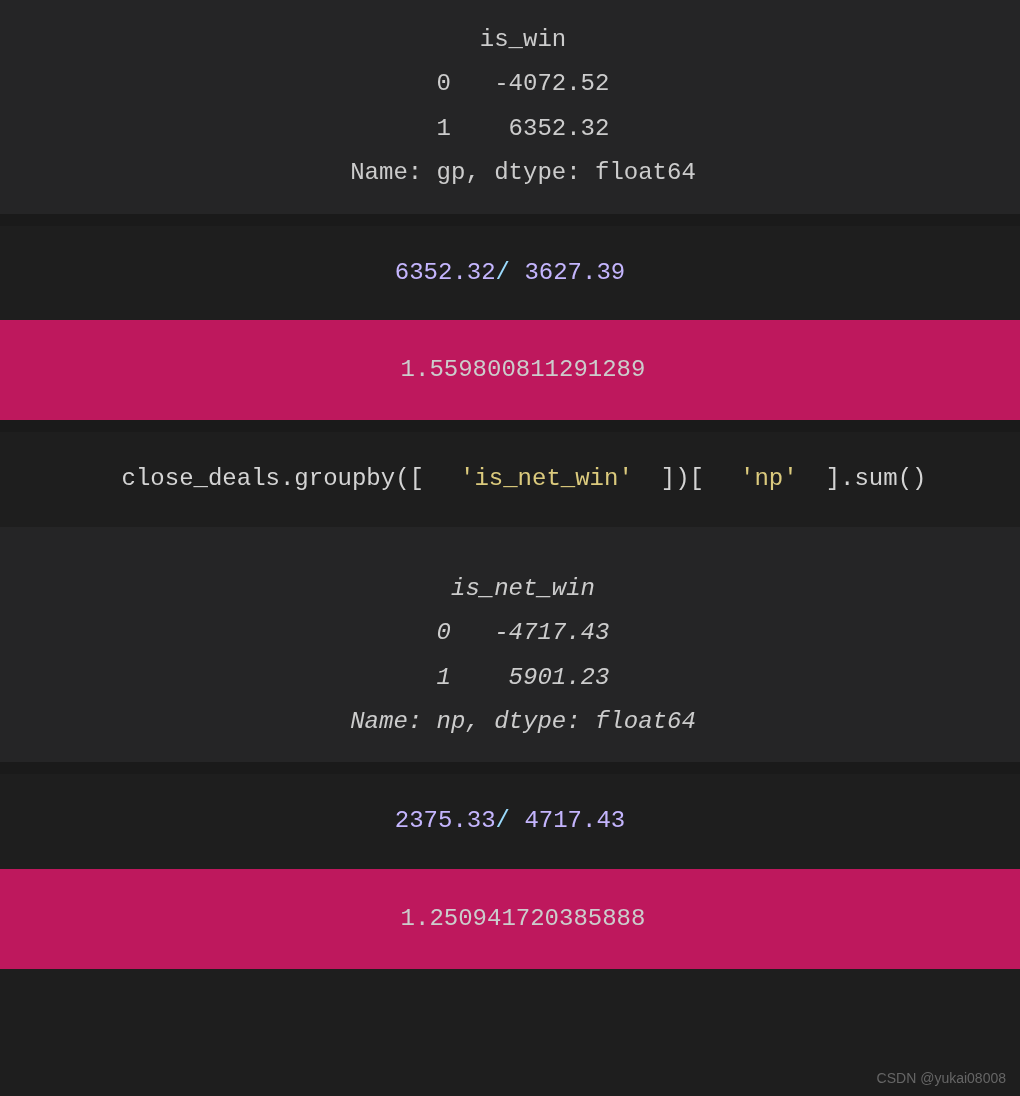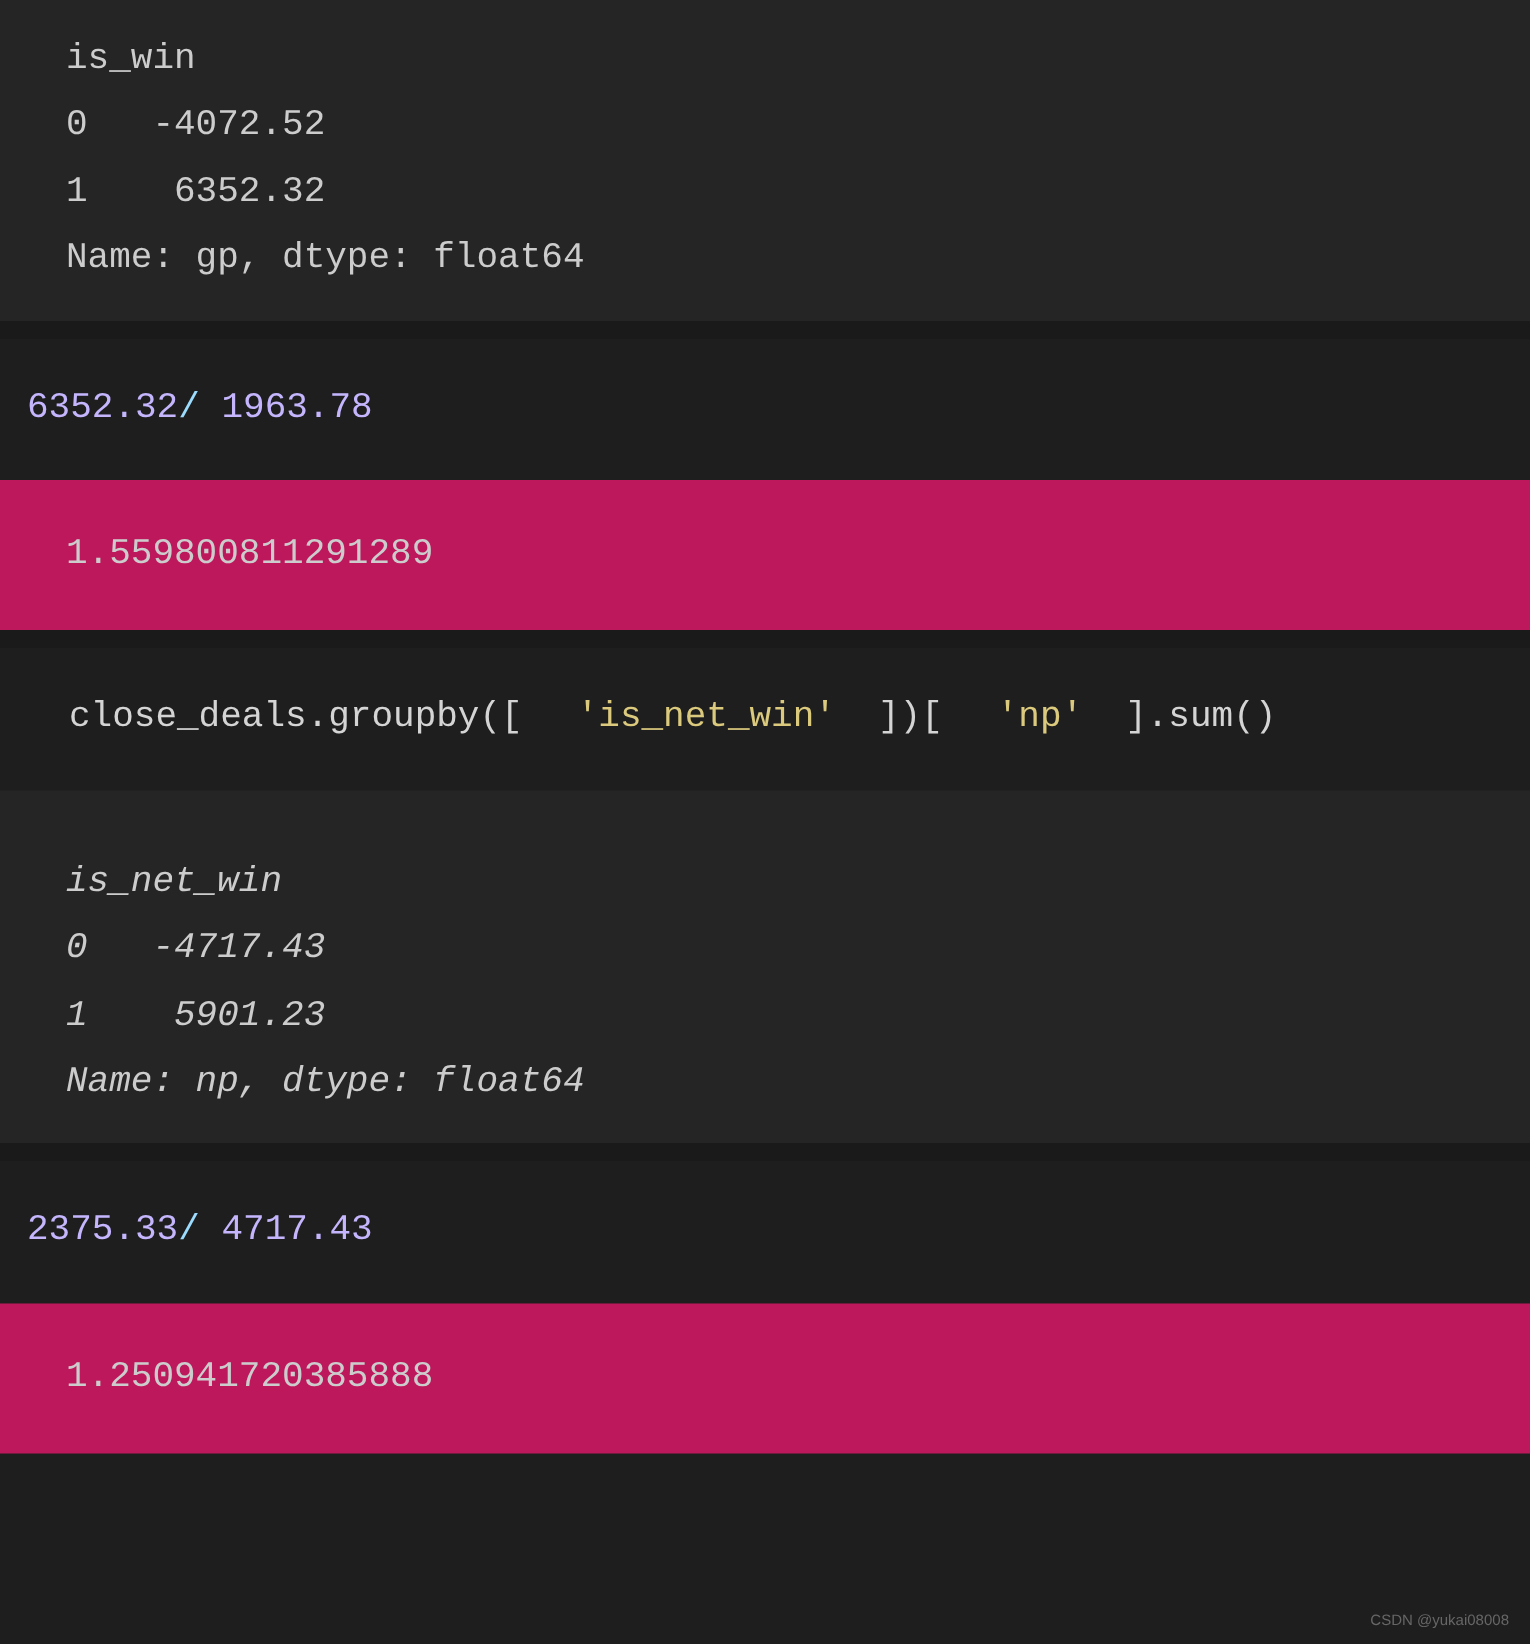--- a/index.html
+++ b/index.html
@@ -41,44 +41,45 @@
     height: 12px;
     background: #1a1a1a;
   }
   .num { color: #c4b5fd; }
   .op { color: #9cdcfe; }
   .str { color: #dbca7d; margin-left: 36px; }
   .fn { color: #d4d4d4; margin-left: 28px; }
   pre {
     font-family: inherit;
     white-space: pre;
+    text-align: center;
   }
   .watermark {
     position: absolute;
     bottom: 10px;
     right: 14px;
-    font-size: 10px;
+    font-size: 14px;
     color: #666;
     font-family: Arial, sans-serif;
   }
 </style>
 </head>
 <body>
 
 <div class="cell output">
 <pre><span>is_win</span>
 <span>0   -4072.52</span>
 <span>1    6352.32</span>
 <span>Name: gp, dtype: float64</span></pre>
 </div>
 
 <div class="gap"></div>
 
 <div class="cell input">
-<pre><span class="num">6352.32</span><span class="op">/</span><span class="num"> 1963.78</span></pre>
+<pre><span class="num">6352.32</span><span class="op">/</span><span class="num"> 3627.39</span></pre>
 </div>
 
 <div class="cell output-tight">
 <pre><span>1.559800811291289</span></pre>
 </div>
 
 <div class="gap"></div>
 
 <div class="cell input">
 <pre><span class="fn">close_deals.groupby([</span><span class="str">'is_net_win'</span><span class="fn">])[</span><span class="str">'np'</span><span class="fn">].sum()</span></pre>

